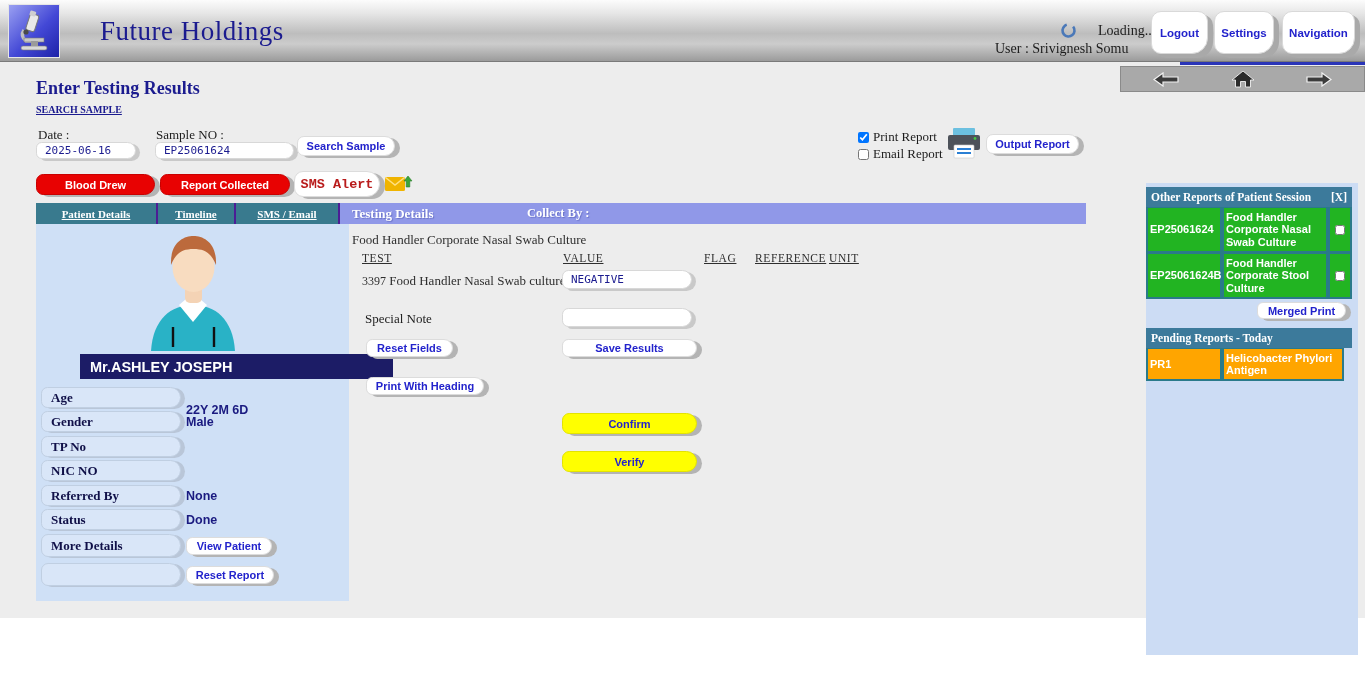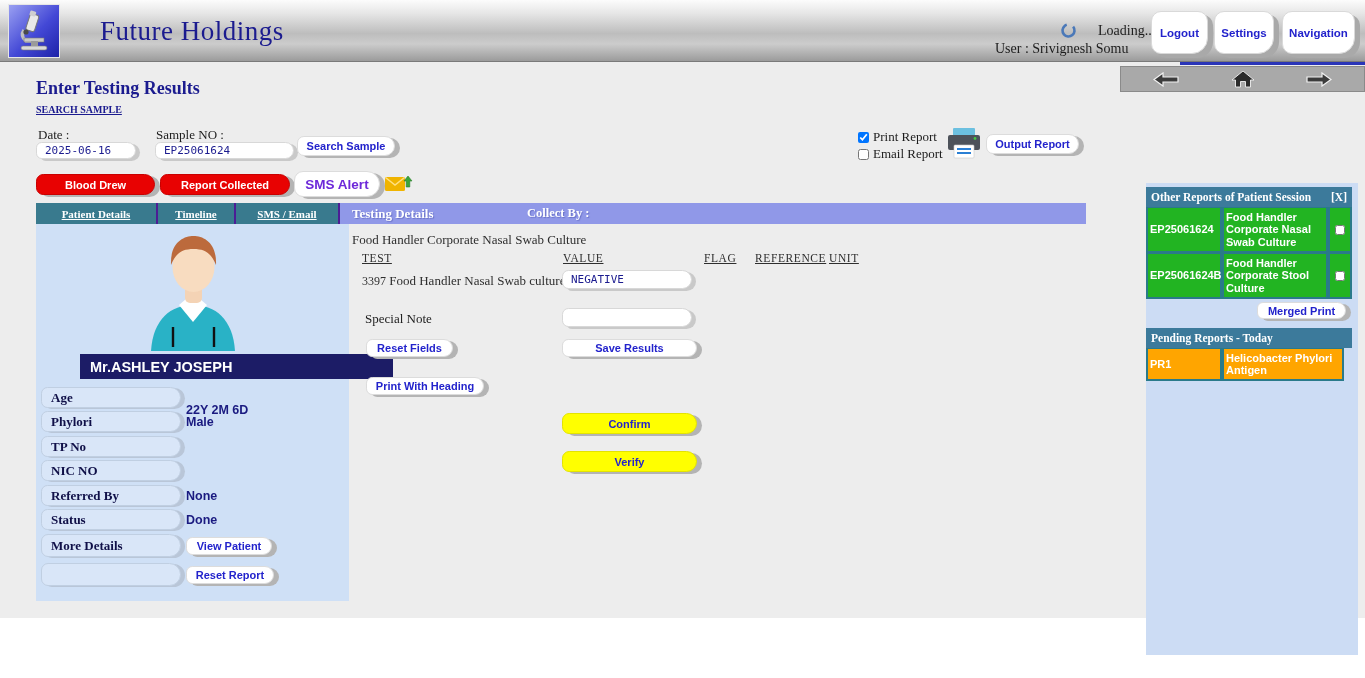--- a/index.html
+++ b/index.html
@@ -35,21 +35,21 @@
   
   .content { position:absolute; left:0; top:62px; width:1365px; height:556px; background:#ededed; }
 
   
   .cap { position:absolute; background:#fff; border:1px solid #dcdcdc;
          border-radius:9px 13px 13px 9px; box-shadow:5px 2px 0 #b4b4b4;
          color:#2323cc; font-weight:bold; font-size:11px; text-align:center;
          display:flex; align-items:center; justify-content:center; cursor:pointer; }
   .cap.red { background:#e80202; color:#fff; border-color:#c90000; }
   .cap.yellow { background:#ffff00; color:#2323cc; border-color:#e3e300; }
-  .cap.dark { color:#6d28d9; font-family:Liberation Sans, sans-serif; font-size:13.5px; }
+  .cap.dark { color:#b91c1c; font-family:Liberation Mono, monospace; font-size:13.5px; }
   .inputcap { position:absolute; background:#fff; border:1px solid #d8d8d8;
               border-radius:8px 12px 12px 8px; box-shadow:4px 2px 0 #c9c9c9;
               font-family:"DejaVu Sans Mono",monospace; font-size:11px; color:#1b1b8f;
               padding:0 8px; display:flex; align-items:center; }
   .inputcap input { border:none; outline:none; width:100%; font:inherit; color:inherit; background:transparent; }
 
   .pgtitle { position:absolute; left:36px; top:78px; font-family:"Liberation Serif",serif;
              font-weight:bold; font-size:18px; color:#1b1b8f; }
   .srchlink { position:absolute; left:36px; top:104px; font-family:"Liberation Serif",serif;
               font-weight:bold; font-size:10px; color:#1b1b8f; text-decoration:underline; cursor:pointer; }
@@ -203,21 +203,21 @@
       <ellipse cx="72.5" cy="38" rx="21" ry="25" fill="#f8dcc0"></ellipse>
       <path d="M50 36 C49 14 62 7 72.5 7 C83 7 96 14 95 36 C90 24 84 20 72.5 20 C61 20 55 24 50 36 Z" fill="#bc6a3c"></path>
       <line x1="52" y1="98" x2="52" y2="118" stroke="#111" stroke-width="2.4"></line>
       <line x1="93" y1="98" x2="93" y2="118" stroke="#111" stroke-width="2.4"></line>
     </svg>
     <div class="pname">Mr.ASHLEY JOSEPH</div>
 
     <div class="pill" style="top:163px;">Age</div>
     <div class="pval" style="top:167px;margin-top:12px;">22Y 2M 6D</div>
 
-    <div class="pill" style="top:187px;">Phylori</div>
+    <div class="pill" style="top:187px;">Gender</div>
     <div class="pval" style="top:191px;">Male</div>
 
     <div class="pill" style="top:212px;">TP No</div>
     <div class="pval" style="top:216px;"></div>
 
     <div class="pill" style="top:236px;">NIC NO</div>
     <div class="pval" style="top:240px;"></div>
 
     <div class="pill" style="top:261px;">Referred By</div>
     <div class="pval" style="top:265px;">None</div>

